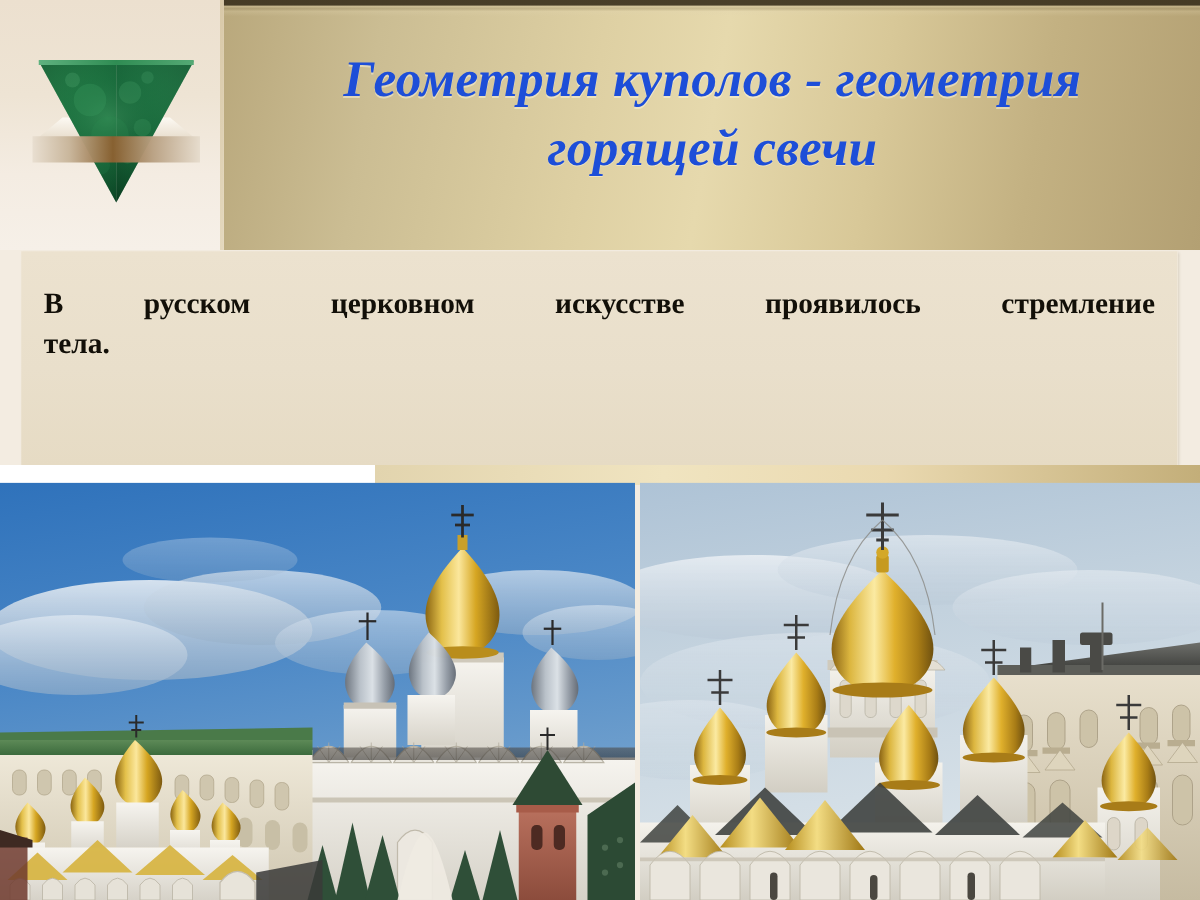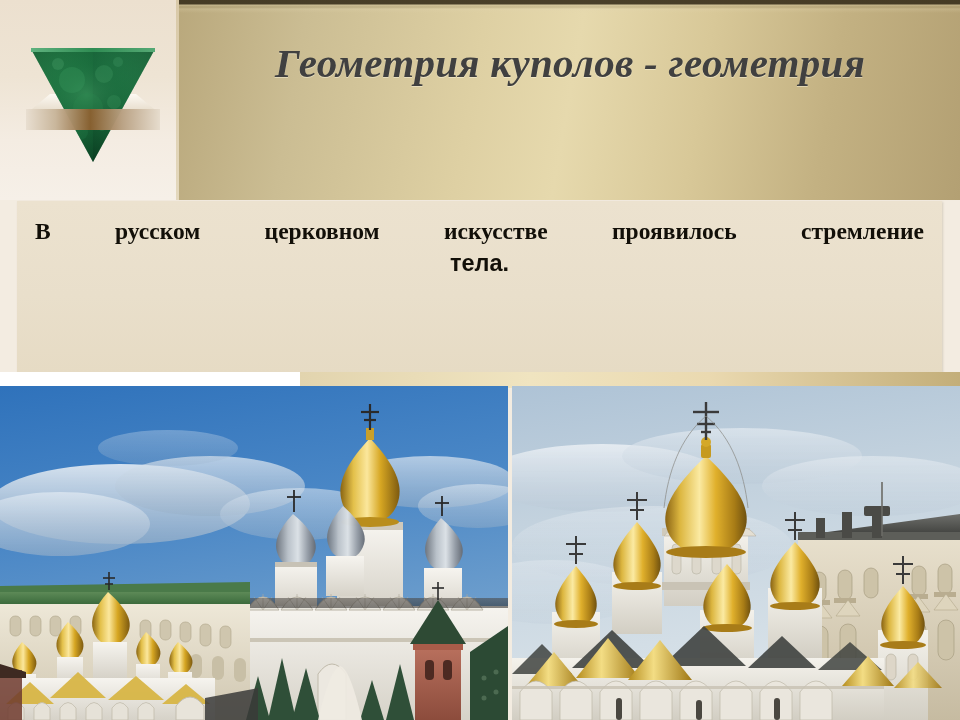--- a/index.html
+++ b/index.html
@@ -42,48 +42,48 @@
   }
   .logo svg{display:block;width:150px;height:168px;}
 
   
   .title{
     position:absolute;left:190px;top:36px;width:760px;
     text-align:center;
     font-family:"Liberation Serif", serif;
     font-weight:bold;font-style:italic;
     font-size:41px;line-height:1.35;
-    color:#404040;
+    color:#1d4ed8;
     letter-spacing:.3px;
     text-shadow:0 1px 0 rgba(255,250,230,.45);
   }
 
   
   .quote-box{
     position:absolute;left:17px;top:201px;width:925px;height:171px;
     background:linear-gradient(180deg,#ece2cf 0%,#e9dfcb 55%,#e6dbc4 100%);
     box-shadow:1px 1px 2px rgba(90,70,40,.18);
     box-sizing:border-box;
-    padding:14px 18px 8px 18px;
+    padding:26px 18px 8px 18px;
   }
   .quote-text{
     margin:0;
     font-family:"Liberation Serif", serif;
     font-weight:bold;
     font-size:23.5px;
     line-height:1.37;
     color:#120f08;
     text-align:justify;
     text-align-last:justify;
     hyphens:none;
   }
   .quote-last-line{
-    display:flex;justify-content:center;align-items:baseline;
+    display:flex;justify-content:flex-start;align-items:baseline;
     margin-top:0px;
-    font-family:Liberation Sans, sans-serif;
+    font-family:Liberation Serif, serif;
     font-weight:bold;font-size:23.5px;line-height:1.37;color:#120f08;gap:48px;
   }
   .attrib{font-weight:bold;white-space:nowrap;}
 
   
   .mid-strip{
     position:absolute;left:0;top:372px;width:960px;height:16px;
     background:#ffffff;
   }
   .mid-strip-gold{
@@ -165,20 +165,21 @@
         </g>
 
         <rect x="13" y="26" width="124" height="4" fill="url(#pyrTopEdge)"></rect>
 
         <rect x="8" y="87" width="134" height="21" fill="url(#planeG)" opacity=".97"></rect>
       </svg>
     </div>
 
     <div class="title">
       <div>Геометрия куполов - геометрия</div>
+      <div>горящей свечи</div>
     </div>
   </div>
 
   <div class="quote-box">
     <p class="quote-text">В русском церковном искусстве проявилось стремление</p>
     <div class="quote-last-line">
       <span>тела.</span>
     </div>
   </div>
 

